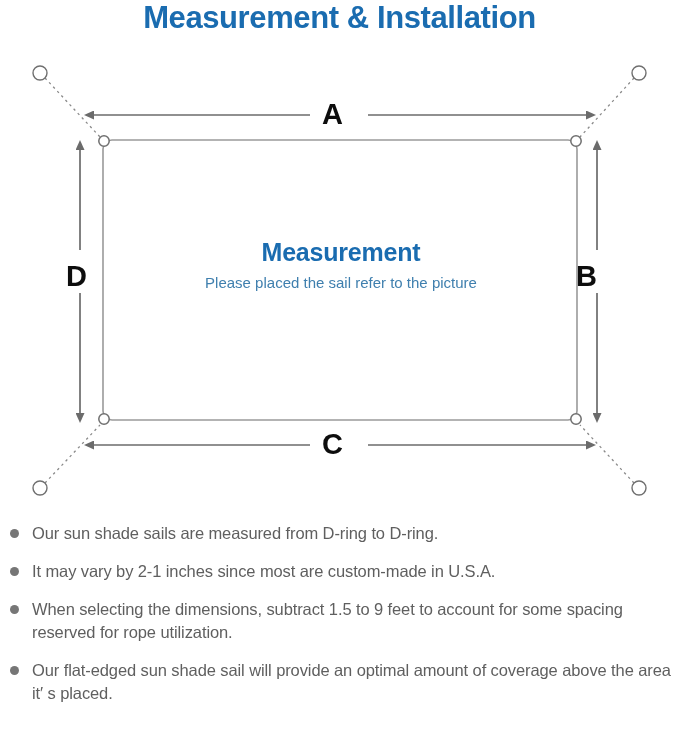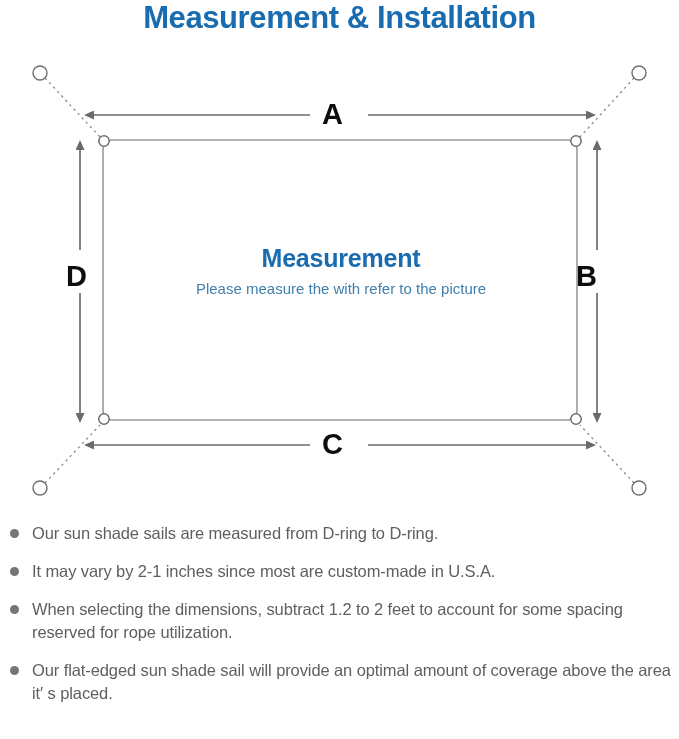--- a/index.html
+++ b/index.html
@@ -53,21 +53,21 @@
     white-space: nowrap;
   }
   .lbl-a { left: 322px; top: 55px; }
   .lbl-c { left: 322px; top: 385px; }
   .lbl-d { left: 66px;  top: 217px; }
   .lbl-b { left: 576px; top: 217px; }
 
   .center-block {
     position: absolute;
     left: 104px;
-    top: 198px;
+    top: 192px;
     width: 474px;
     text-align: center;
   }
   .center-title {
     font-size: 25px;
     font-weight: bold;
     color: #1a6cb0;
     line-height: 30px;
     letter-spacing: -0.2px;
   }
@@ -170,37 +170,37 @@
       </g>
     </svg>
 
     <div class="dim-label lbl-a">A</div>
     <div class="dim-label lbl-b">B</div>
     <div class="dim-label lbl-c">C</div>
     <div class="dim-label lbl-d">D</div>
 
     <div class="center-block">
       <div class="center-title">Measurement</div>
-      <div class="center-sub">Please measure the with refer to the picture</div>
+      <div class="center-sub">Please placed the sail refer to the picture</div>
     </div>
 
   </div>
 
   <div class="notes">
     <div class="note">
       <span class="bullet"></span>
       <span class="note-text">Our sun shade sails are measured from D-ring to D-ring.</span>
     </div>
     <div class="note">
       <span class="bullet"></span>
       <span class="note-text">It may vary by 2-1 inches since most are custom-made in U.S.A.</span>
     </div>
     <div class="note">
       <span class="bullet"></span>
-      <span class="note-text">When selecting the dimensions, subtract 1.2 to 2 feet to account for some spacing reserved for rope utilization.</span>
+      <span class="note-text">When selecting the dimensions, subtract 1.5 to 9 feet to account for some spacing reserved for rope utilization.</span>
     </div>
     <div class="note">
       <span class="bullet"></span>
       <span class="note-text">Our flat-edged sun shade sail will provide an optimal amount of coverage above the area it′ s placed.</span>
     </div>
   </div>
 
 </div>
 
 </body></html>

